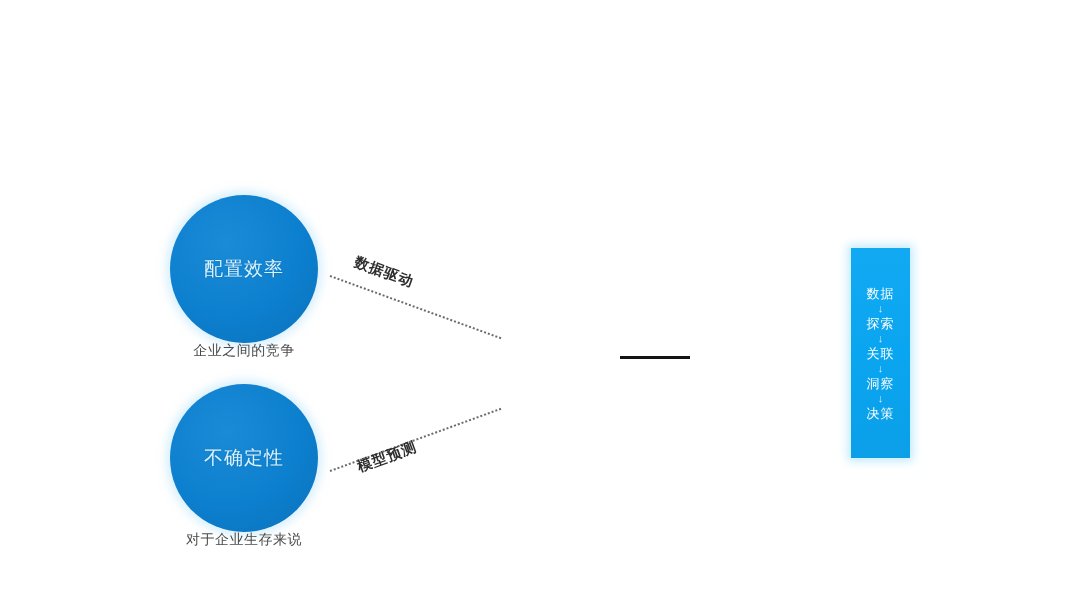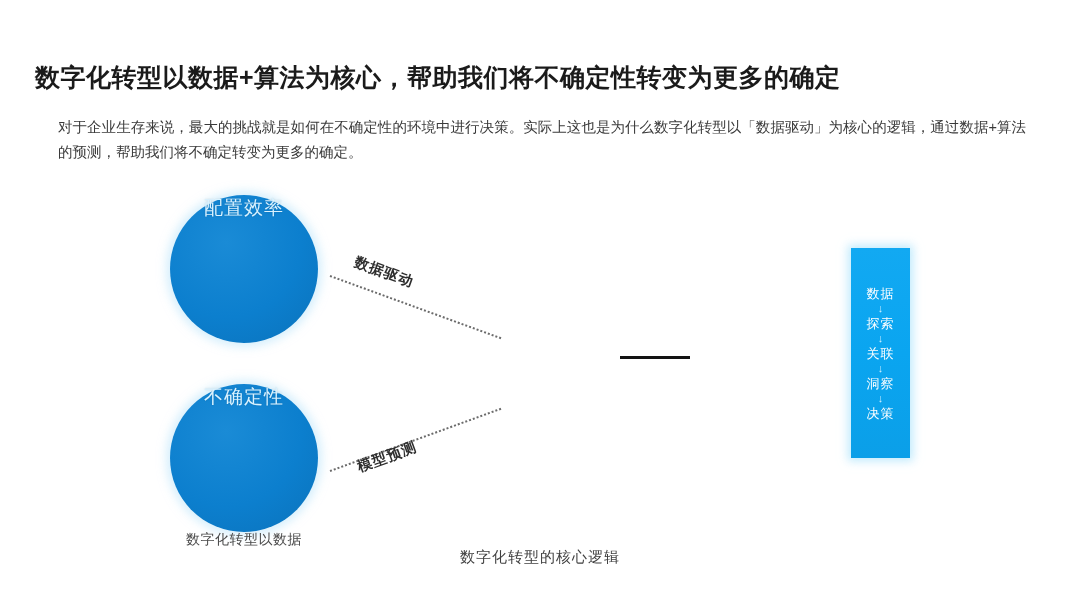--- a/index.html
+++ b/index.html
@@ -48,20 +48,21 @@
     top: 175px;
     width: 1080px;
     height: 400px;
   }
 
   
   .node-circle {
     position: absolute;
     border-radius: 50%;
     display: flex;
+    align-items: center;
     justify-content: center;
     text-align: center;
     color: #d9f2ff;
     box-shadow: 0 0 10px 4px rgba(180, 225, 250, 0.55);
   }
   .node-circle .ctext {
     font-size: 19px;
     line-height: 26px;
     font-weight: 500;
     letter-spacing: 1px;
@@ -172,34 +173,33 @@
     font-size: 15px;
     color: #3f3f3f;
     letter-spacing: 1px;
   }
 </style>
 </head>
 <body>
 
 <div id="page">
 
-  <h1 class="slide-title">数字化转型以数据+算法为核心，帮助我们将不确定性转变为更多的确定</h1>
-
-  <p class="body-para">对于企业生存来说，最大的挑战就是如何在不确定性的环境中进行决策。实际上这也是为什么数字化转型以「数据驱动」为核心的逻辑，通过数据+算法的预测，帮助我们将不确定转变为更多的确定。</p>
+
 
   <div class="diagram">
 
     <div class="node-circle" id="circle-config">
       <span class="ctext">配置效率</span>
     </div>
+    <div class="node-caption" id="caption-config">企业之间的竞争</div>
 
     <div class="node-circle" id="circle-uncertain">
       <span class="ctext">不确定性</span>
     </div>
-    <div class="node-caption" id="caption-uncertain">数字化转型以数据</div>
+    <div class="node-caption" id="caption-uncertain">对于企业生存来说</div>
 
     <div class="dotted-line" id="link-top"></div>
     <div class="link-label" id="label-top">数据驱动</div>
 
     <div class="dotted-line" id="link-bottom"></div>
     <div class="link-label" id="label-bottom">模型预测</div>
 
 
     <div id="link-solid"></div>
 
@@ -211,15 +211,14 @@
       <span class="flow-arrow">↓</span>
       <span class="flow-step">关联</span>
       <span class="flow-arrow">↓</span>
       <span class="flow-step">洞察</span>
       <span class="flow-arrow">↓</span>
       <span class="flow-step">决策</span>
     </div>
 
   </div>
 
-  <div id="figure-caption">数字化转型的核心逻辑</div>
 
 </div>
 
 </body></html>

